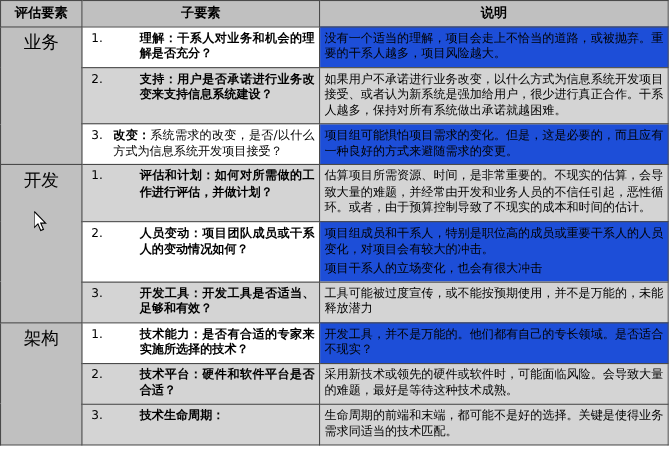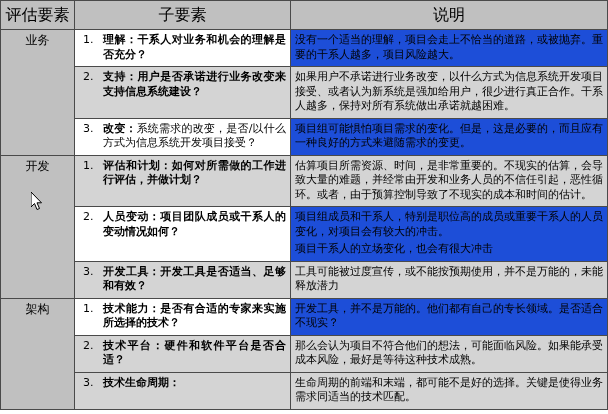--- a/index.html
+++ b/index.html
@@ -18,35 +18,35 @@
   }
   table.matrix th, table.matrix td{
     border:1px solid #4a4a4a;
     vertical-align:top;
     padding:3px 4px 4px 4px;
     line-height:1.32;
   }
   thead th{
     background:#c0c0c0;
     text-align:center;
-    font-weight:normal;
-    font-size:16px;
+    font-weight:bold;
+    font-size:12px;
     padding:5px 4px 6px 4px;
     vertical-align:middle;
   }
   .col-cat{width:74px;}
   .col-sub{width:216px;}
   .col-desc{width:auto;}
 
   td.cat{
     background:#c0c0c0;
     text-align:center;
     vertical-align:middle;
     font-weight:normal;
-    font-size:12px;
+    font-size:16px;
   }
   td.sub{
     background:#ffffff;
   }
   td.desc{
     background:#1d4ed8;
   }
   td.shaded{
     background:#d4d4d4;
   }
@@ -62,21 +62,21 @@
     padding-left:4px;
     box-sizing:border-box;
   }
   .sub-text{
     flex:1 1 auto;
     text-align:justify;
   }
   .lead{
     font-weight:bold;
   }
-  .bold-all{font-weight:bold;}
+  .bold-all{font-weight:bold;margin-left:24px;}
   .desc-p{
     margin:0;
     text-align:justify;
   }
   .desc-p + .desc-p{margin-top:3px;}
 
   
   .cursor{
     position:absolute;
     width:12px;height:19px;
@@ -182,21 +182,21 @@
         </td>
       </tr>
       <tr>
         <td class="sub shaded">
           <div class="sub-row">
             <span class="num">2.</span>
             <span class="sub-text bold-all"><span class="lead">技术平台：</span><span>硬件和软件平台是否合适？</span></span>
           </div>
         </td>
         <td class="desc shaded">
-          <p class="desc-p">那么会认为项目不符合他们的想法，可能面临风险。如果能承受成本风险，最好是等待这种技术成熟。</p>
+          <p class="desc-p">采用新技术或领先的硬件或软件时，可能面临风险。会导致大量的难题，最好是等待这种技术成熟。</p>
         </td>
       </tr>
       <tr>
         <td class="sub shaded">
           <div class="sub-row">
             <span class="num">3.</span>
             <span class="sub-text bold-all"><span class="lead">技术生命周期：</span><span></span></span>
           </div>
         </td>
         <td class="desc shaded">

